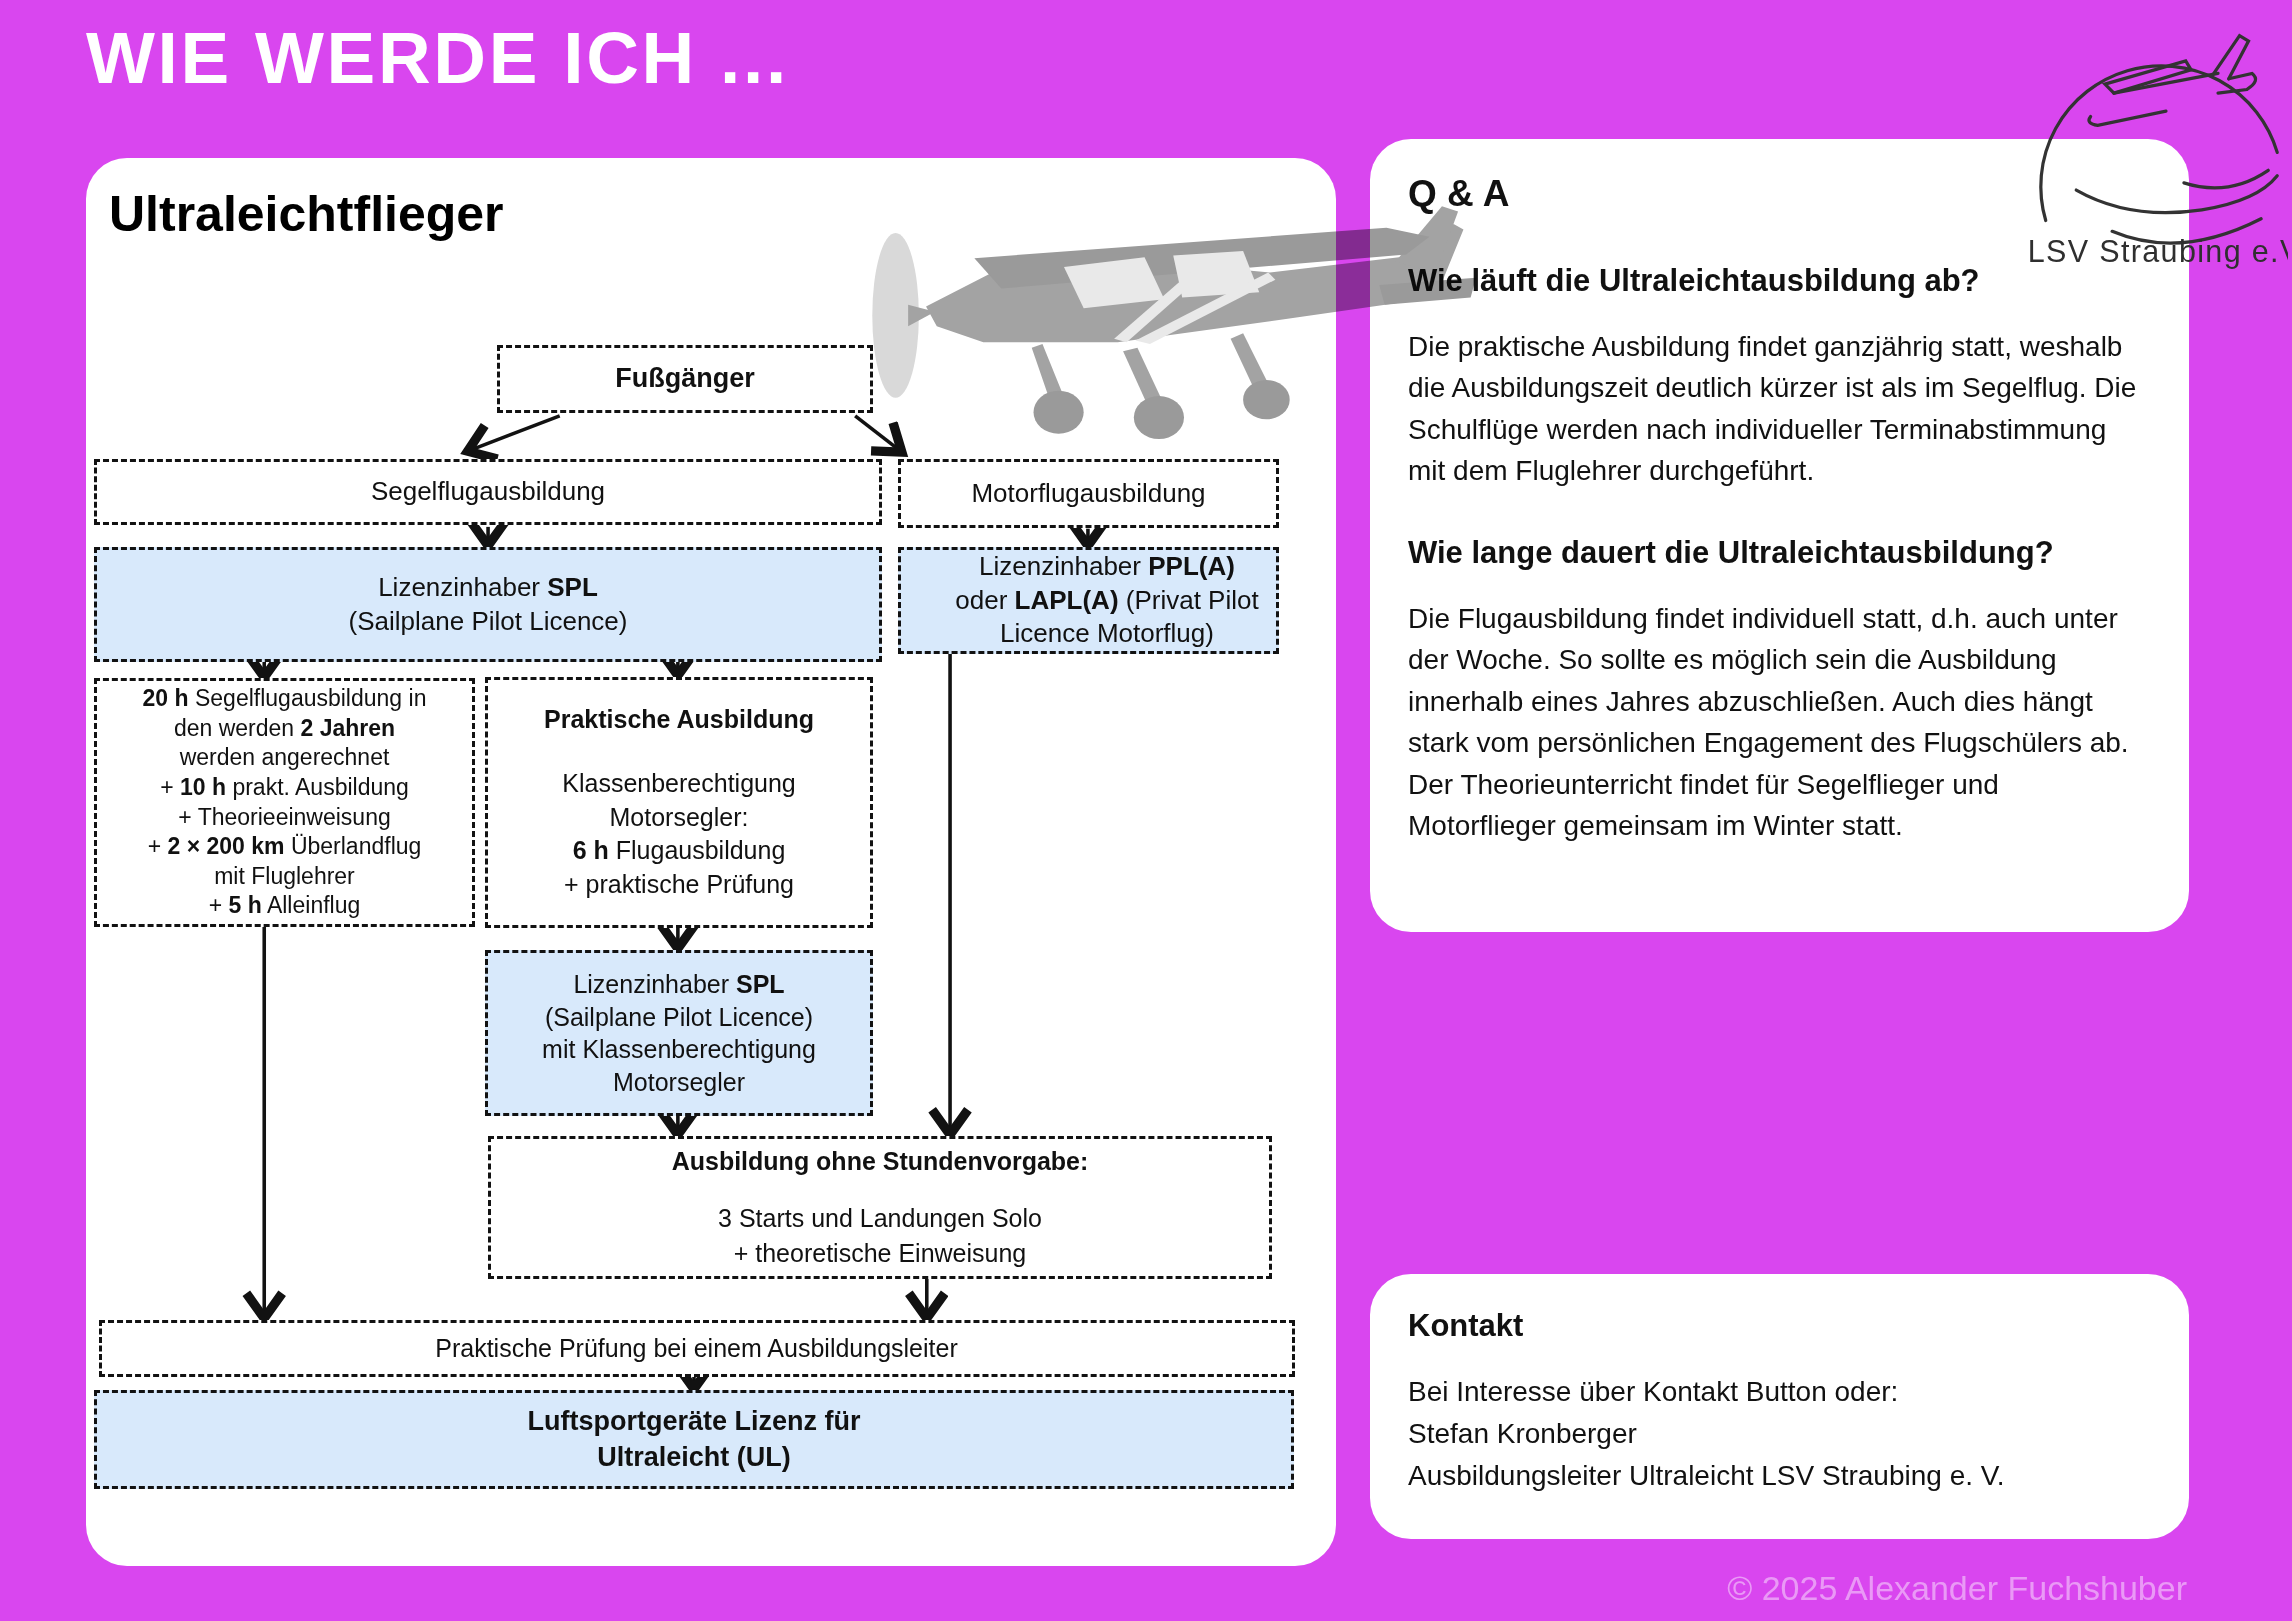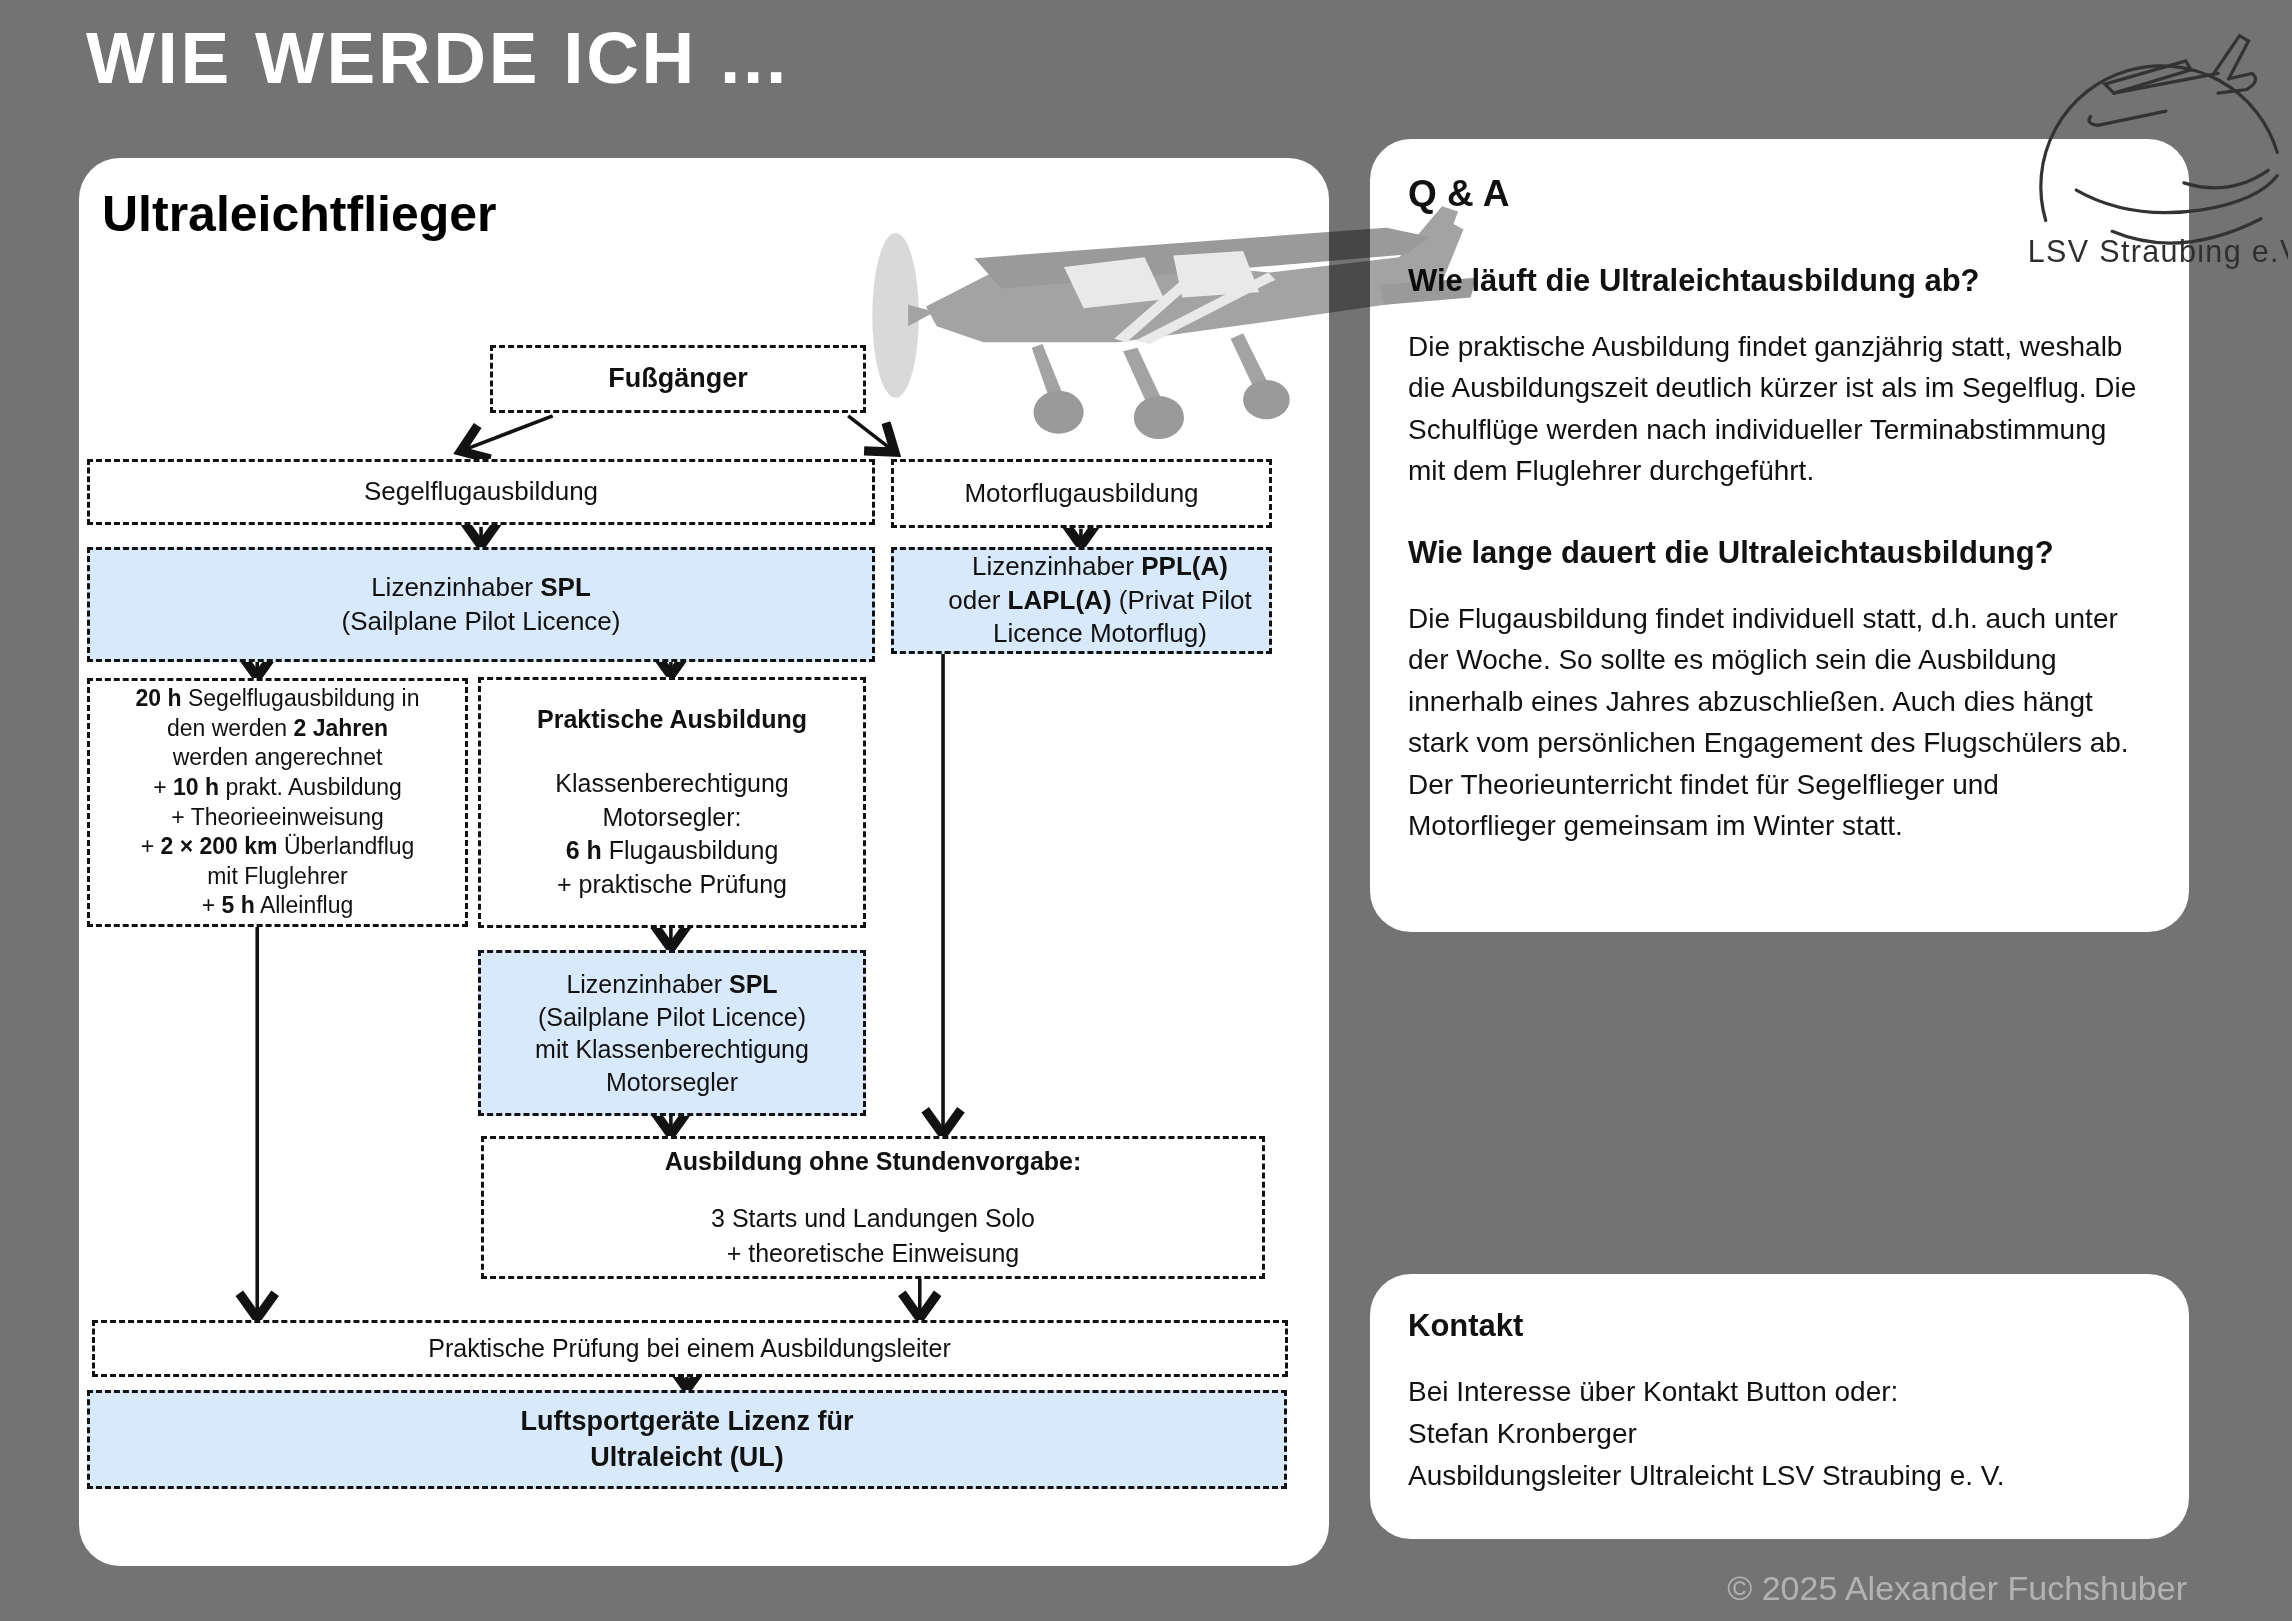--- a/index.html
+++ b/index.html
@@ -1,21 +1,21 @@
 <!DOCTYPE html>
 <html style="font-size:14.3px"><head>
 <meta charset="utf-8">
 <style>
   html,body{margin:0;padding:0;background:#41a0f7;}
-  .stage{position:relative;width:2293px;height:1621px;background:#737373;overflow:hidden;
+  .stage{position:relative;width:2293px;height:1621px;background:#d946ef;overflow:hidden;
          font-family:"Liberation Sans",sans-serif;color:#111;}
   .page-title{position:absolute;left:86px;top:16px;font-size:73px;font-weight:800;
               color:#ffffff;letter-spacing:2.7px;}
   .panel{position:absolute;background:#ffffff;border-radius:41px;}
-  .left-panel{left:79px;top:158px;width:1250px;height:1408px;}
+  .left-panel{left:86px;top:158px;width:1250px;height:1408px;}
   .panel-heading{position:absolute;left:23px;top:27px;font-size:50px;font-weight:800;color:#000;}
   
   .node{position:absolute;border:3.6px dashed #121212;display:flex;flex-direction:column;
         justify-content:center;align-items:center;text-align:center;background:#fff;
         font-size:26px;line-height:1.3;box-sizing:border-box;padding:5.4px 9px;}
   .node.blue{background:#d8e9fb;}
   .node .ln{display:block;}
   .bold{font-weight:700;}
   .small{font-size:23px;line-height:29.6px;padding:7.2px 3.6px;}
   .arrows{position:absolute;left:0;top:0;pointer-events:none;}

